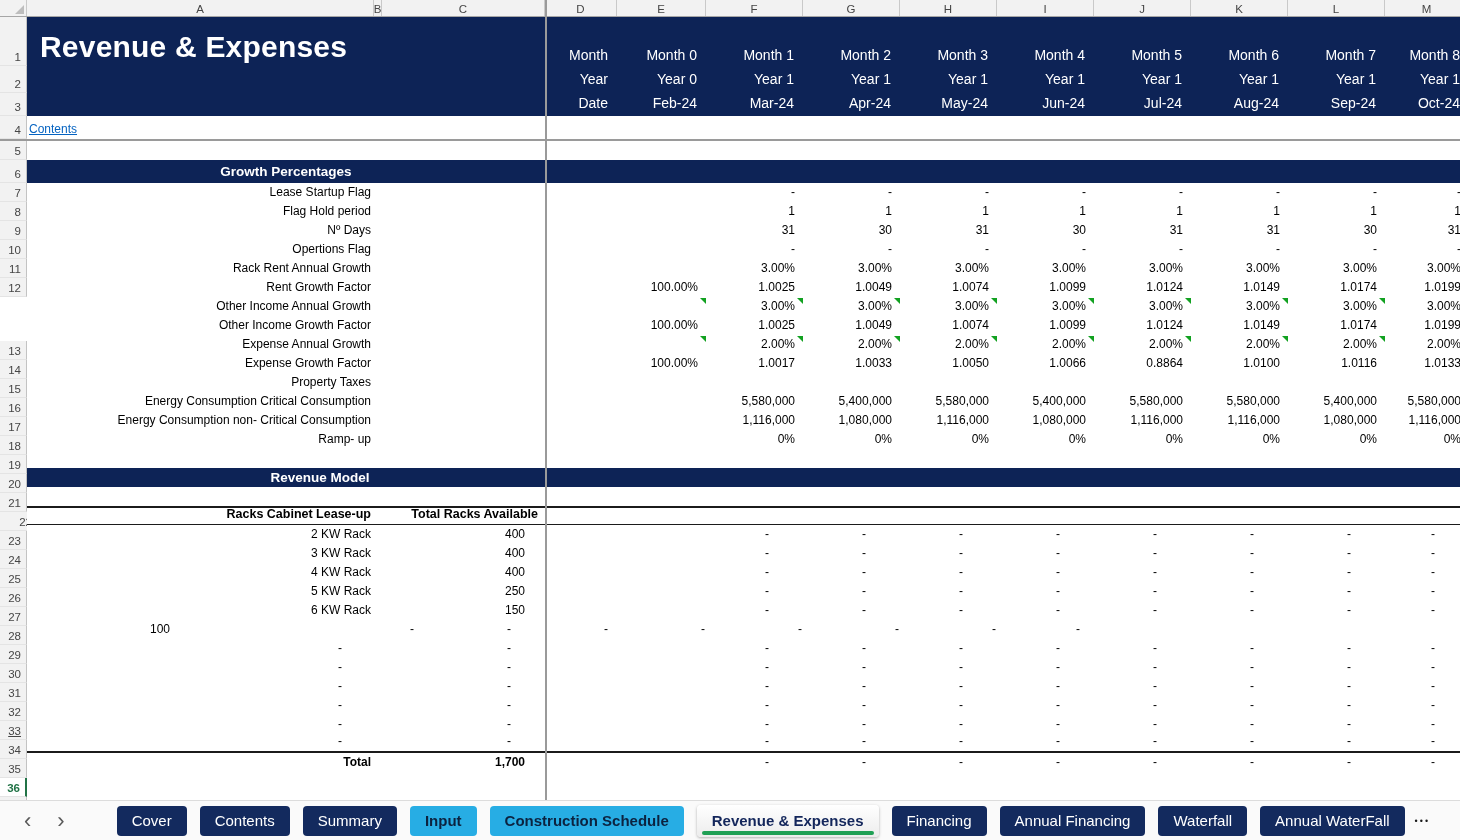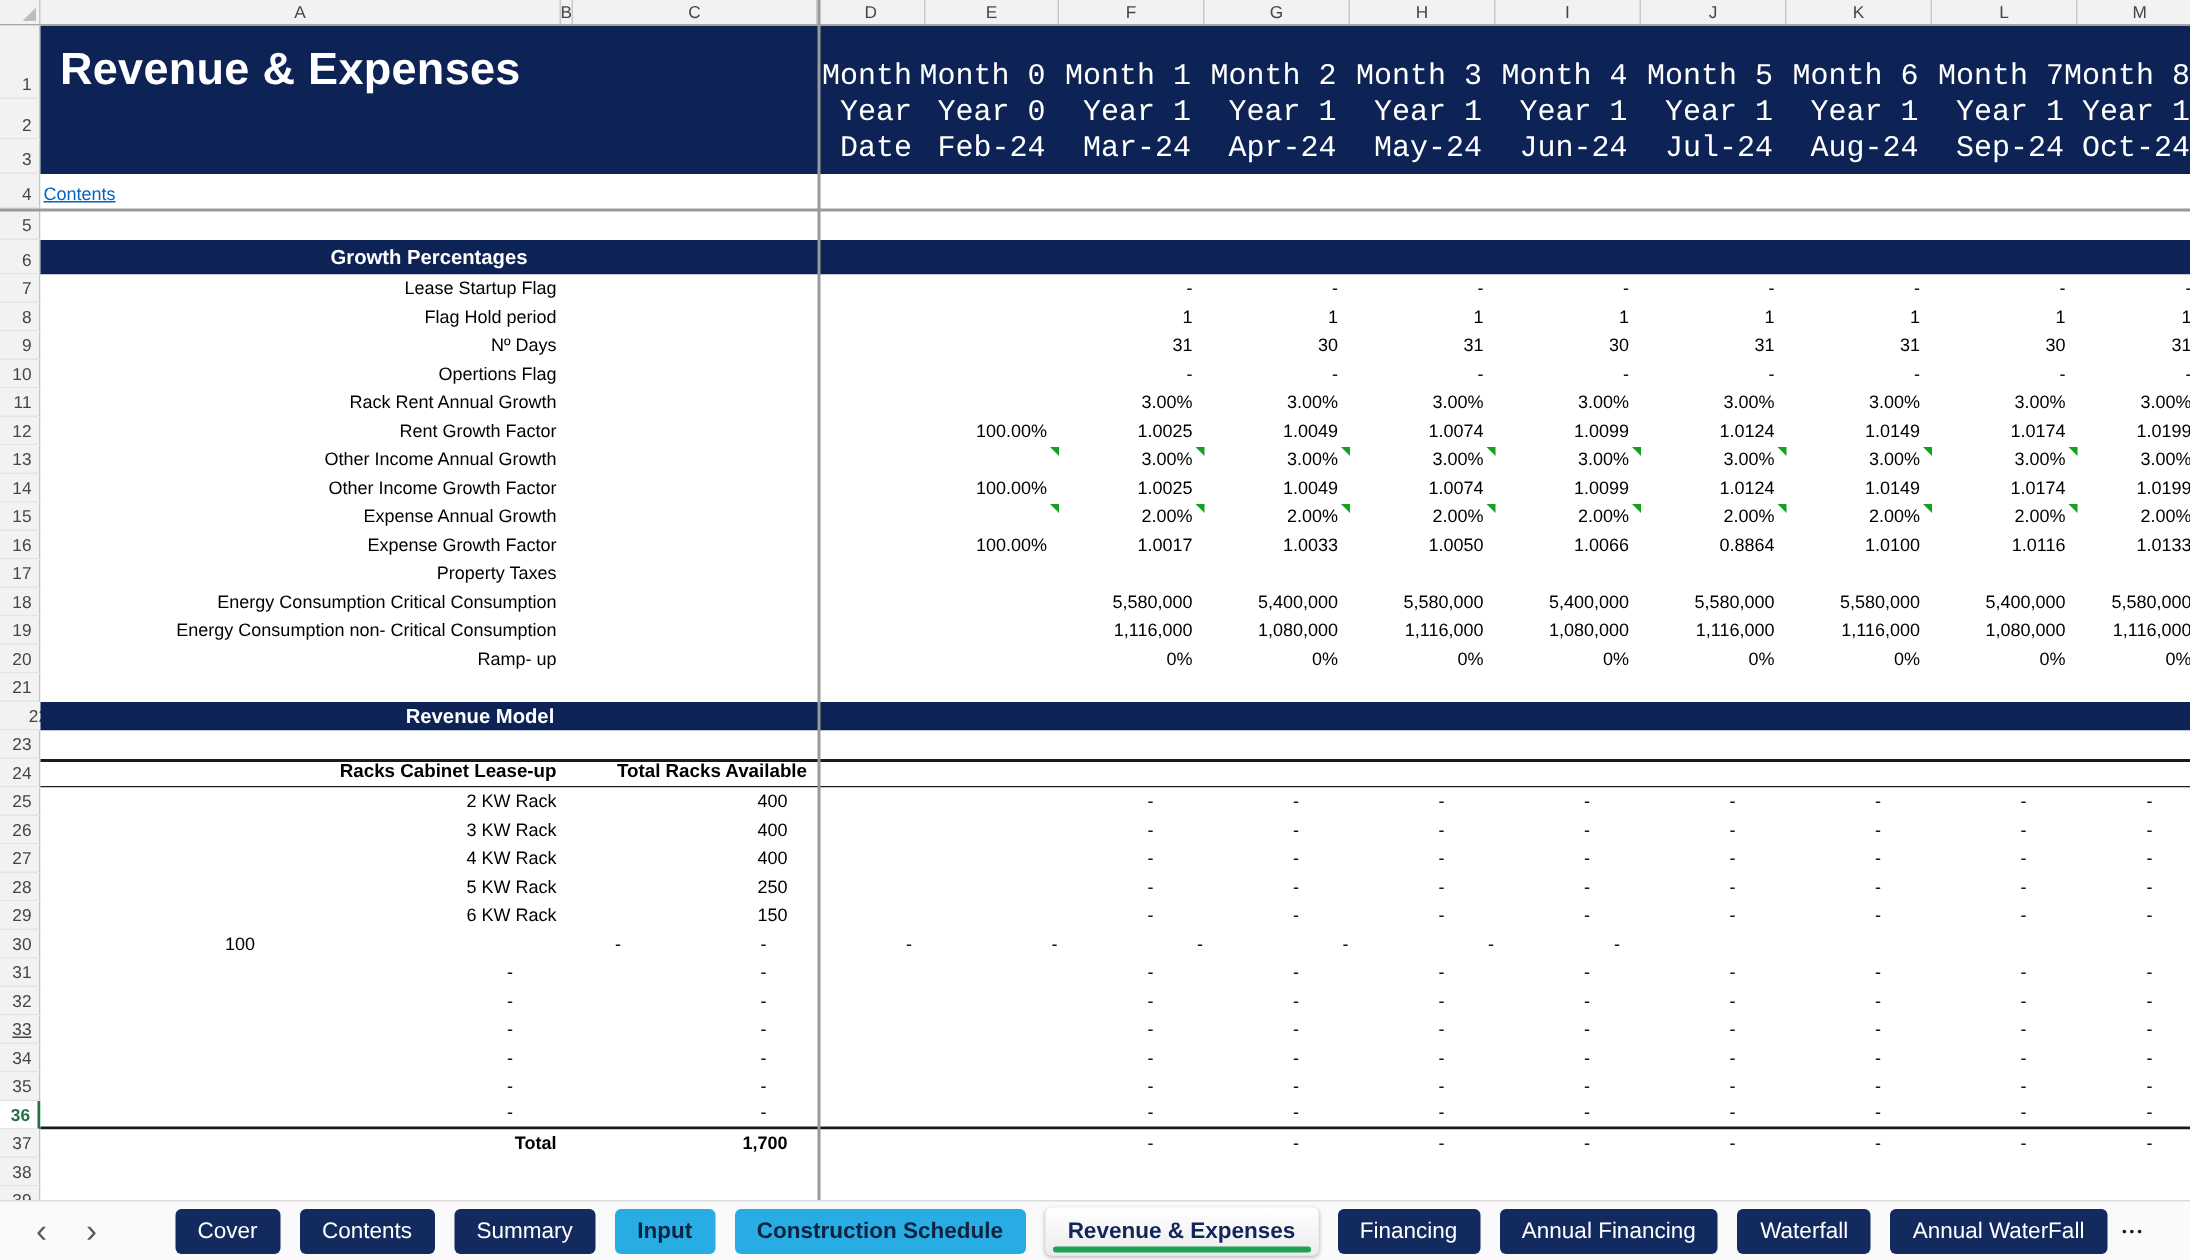--- a/index.html
+++ b/index.html
@@ -28,21 +28,21 @@
     padding:0 5px 2px 0;font-size:11.5px;color:#454545;}
   .gut.sel{color:var(--sel);background:#fff;border-right:2px solid var(--sel);font-weight:bold;}
   #grid{position:absolute;top:0;left:27px;width:1442px;}
 
   
   #hdrblock{display:flex;height:99px;background:var(--navy);color:#fff;}
   #hdrleft{width:518px;flex:none;position:relative;}
   #sheet-title{position:absolute;top:13px;left:13px;font-size:30px;font-weight:bold;letter-spacing:.2px;}
   .hcol{display:flex;flex-direction:column;flex:none;}
   .hl{display:flex;justify-content:flex-end;align-items:flex-end;padding-right:9px;
-    font-size:20px;white-space:nowrap;overflow:visible;font-family:Liberation Mono, monospace;}
+    font-size:14px;white-space:nowrap;overflow:visible;}
   .hl1{height:49px;padding-bottom:3px;}
   .hl2{height:27px;padding-bottom:6px;}
   .hl3{height:23px;padding-bottom:5px;}
 
   
   .row{display:flex;width:1442px;background:#fff;}
   .cell{flex:none;display:flex;align-items:flex-end;justify-content:flex-end;
     padding:0 8px 3px 0;font-size:12px;color:#000;white-space:nowrap;position:relative;overflow:visible;}
   .cell.lbl{padding-right:11px;}
   .cell.a-dash{padding-right:40px;}
@@ -113,21 +113,21 @@
         <div class="gut" style="height: 23px;">3</div>
         <div class="gut" style="height: 23px;">4</div>
         <div class="gut" style="height: 21px;">5</div>
         <div class="gut" style="height: 23px;">6</div>
         <div class="gut" style="height: 19px;">7</div>
         <div class="gut" style="height: 19px;">8</div>
         <div class="gut" style="height: 19px;">9</div>
         <div class="gut" style="height: 19px;">10</div>
         <div class="gut" style="height: 19px;">11</div>
         <div class="gut" style="height: 19px;">12</div>
-        <div class="gut" style="height: 19px;">13</div>
+        <div class="gut" style="height: 19px; margin-top: 44px;">13</div>
         <div class="gut" style="height: 19px;">14</div>
         <div class="gut" style="height: 19px;">15</div>
         <div class="gut" style="height: 19px;">16</div>
         <div class="gut" style="height: 19px;">17</div>
         <div class="gut" style="height: 19px;">18</div>
         <div class="gut" style="height: 19px;">19</div>
         <div class="gut" style="height: 19px;">20</div>
         <div class="gut" style="height: 19px;">21</div>
         <div class="gut" style="height: 19px; padding-left: 32px;">22</div>
         <div class="gut" style="height: 19px;">23</div>

